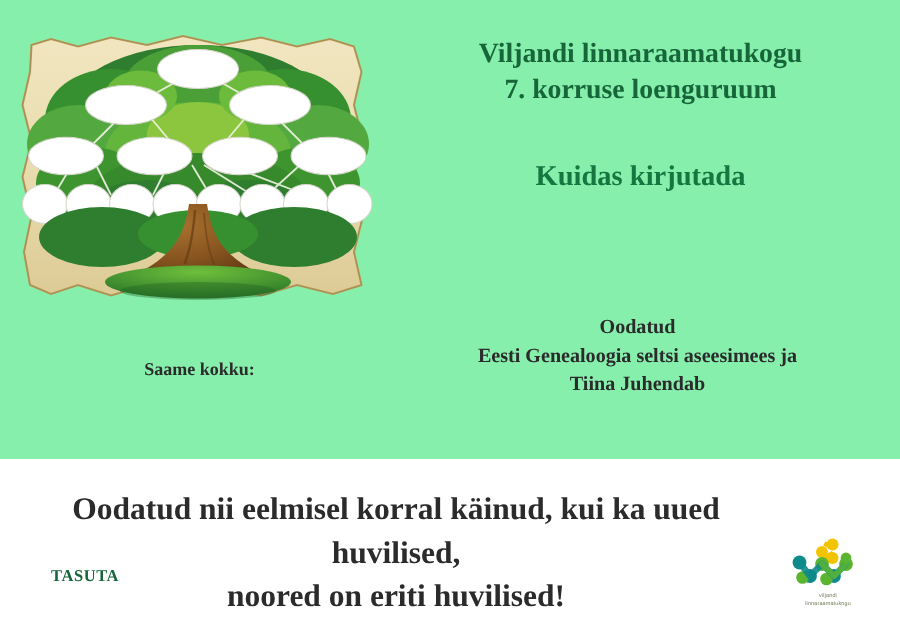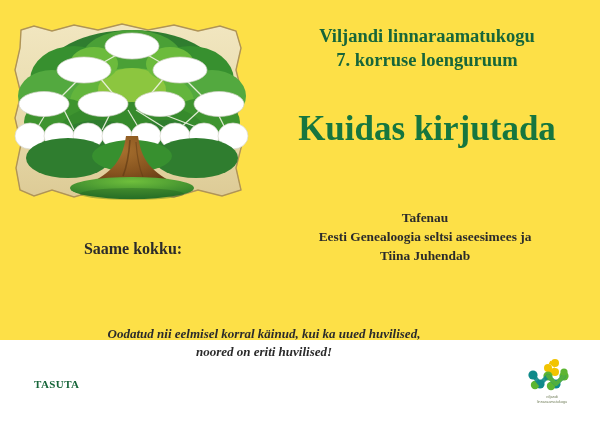--- a/index.html
+++ b/index.html
@@ -2,59 +2,59 @@
 <html><head>
 <meta charset="utf-8">
 <style>
   * { margin:0; padding:0; box-sizing:border-box; }
   html, body {
     width:600px; height:424px;
     background:#ffffff;
     font-family:"Liberation Serif", serif;
     overflow:hidden;
   }
-  .poster { position:relative; width:600px; height:340px; background:#fde047; }
+  .poster { position:relative; width:600px; height:306px; background:#86efac; }
 
   
   .tree-wrap { position:absolute; left:8px; top:18px; width:248px; height:192px; }
   .tree-svg { display:block; width:248px; height:192px; }
 
   
   .header {
     position:absolute; left:262px; top:24px; width:330px;
     text-align:center; color:#17663a;
     font-weight:bold; font-size:18.5px; line-height:1.32;
   }
 
   
   .main-title {
     position:absolute; left:258px; top:106px; width:338px;
     text-align:center; color:#16763f;
-    font-weight:bold; font-size:35px; line-height:1.30;
+    font-weight:bold; font-size:19px; line-height:1.30;
   }
 
   
   .instructor {
     position:absolute; left:255px; top:208px; width:340px;
     text-align:center; color:#2b2b2b;
     font-weight:bold; font-size:13.4px; line-height:1.42;
   }
 
   
   .meeting {
     position:absolute; left:18px; top:238px; width:230px;
     text-align:center; color:#2b2b2b;
-    font-weight:bold; font-size:16px; line-height:1.42;
+    font-weight:bold; font-size:12px; line-height:1.42;
   }
 
   
   .welcome {
     position:absolute; left:14px; top:325px; width:500px;
     text-align:center; color:#2b2b2b;
-    font-weight:bold; font-size:13px; line-height:1.38;font-style:italic;
+    font-weight:bold; font-size:21px; line-height:1.38;
   }
 
   
   .tasuta {
     position:absolute; left:34px; top:378px;
     color:#17663a; font-weight:bold; font-size:11px;
     letter-spacing:0.4px;
   }
 
   
@@ -180,21 +180,21 @@
   <div class="header">
     <div>Viljandi linnaraamatukogu</div>
     <div>7. korruse loenguruum</div>
   </div>
 
   <div class="main-title">
     <div>Kuidas kirjutada</div>
   </div>
 
   <div class="instructor">
-    <div>Tafenau</div>
+    <div>Oodatud</div>
     <div>Eesti Genealoogia seltsi aseesimees ja</div>
     <div>Tiina Juhendab</div>
   </div>
 
   <div class="meeting">
     <div>Saame kokku:</div>
   </div>
 
   <div class="welcome">
     <div>Oodatud nii eelmisel korral käinud, kui ka uued huvilised,</div>

